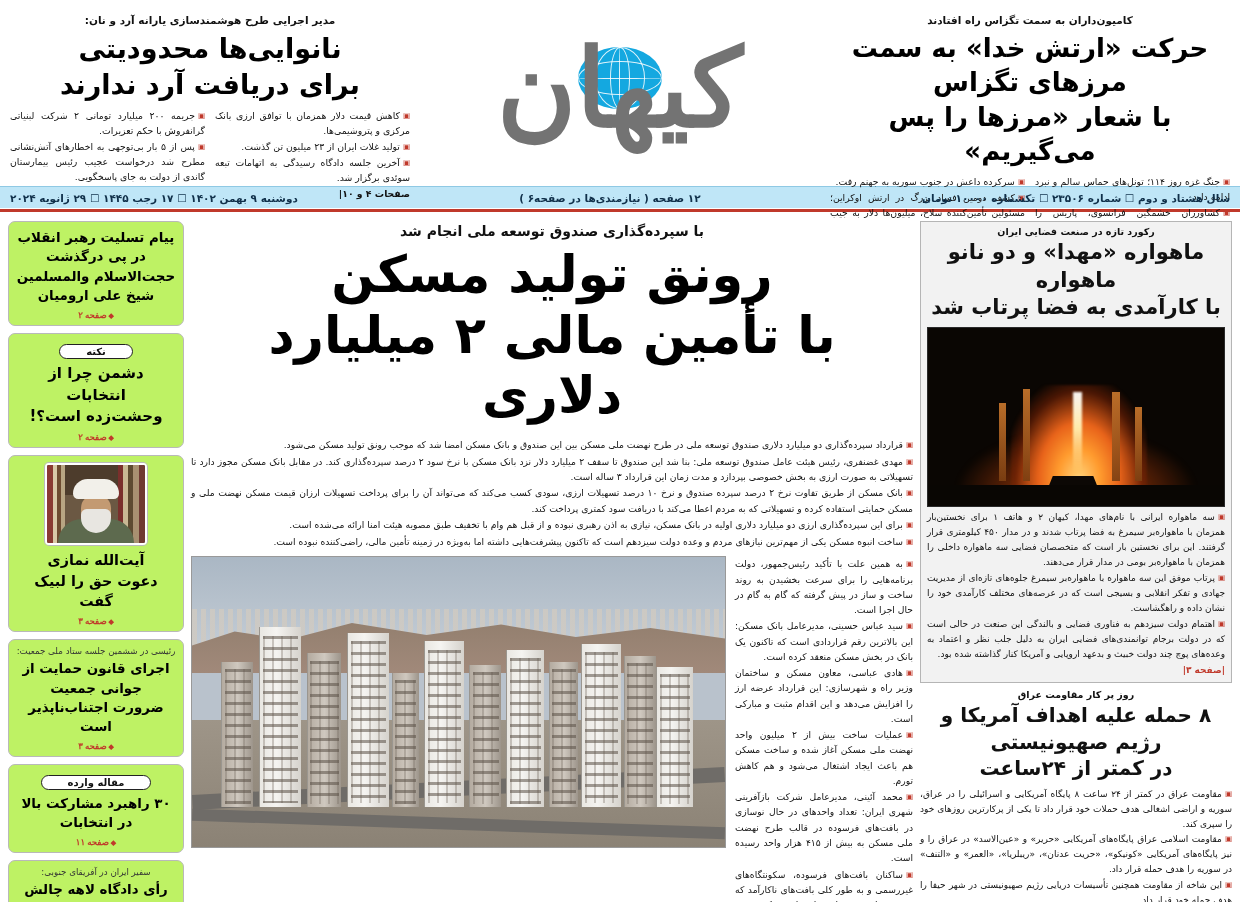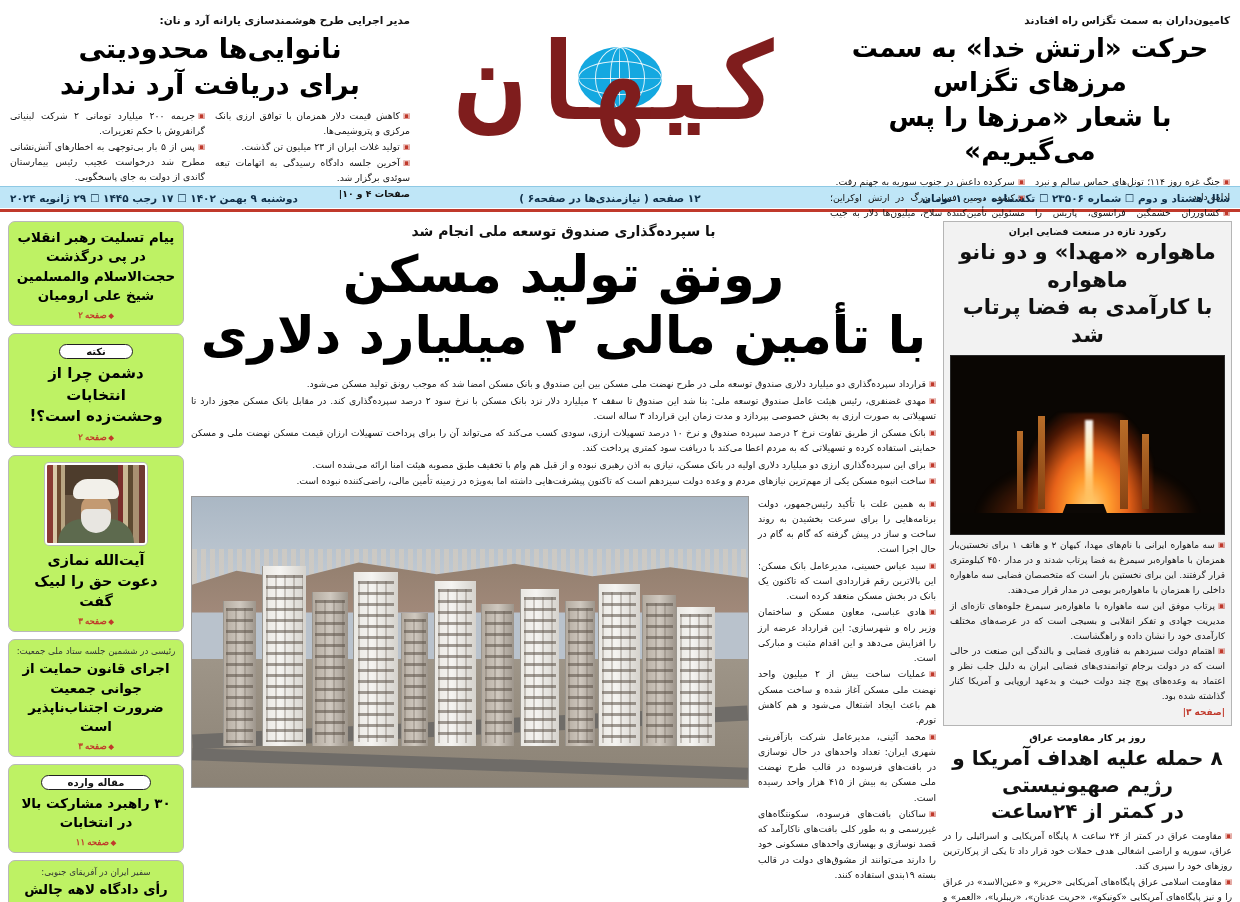--- a/index.html
+++ b/index.html
@@ -20,21 +20,21 @@
   
   .masthead {
     display: flex; flex-direction: row-reverse;
     height: 186px; padding: 6px 10px 0 10px;
     align-items: flex-start;
   }
   .mh-side { width: 415px; padding-top: 8px; }
   .mh-logo { flex: 1; display: flex; align-items: center; justify-content: center; position: relative; height: 180px;}
 
   .kicker {
-    font-size: 10.5px; font-weight: bold; text-align: right;
+    font-size: 10.5px; font-weight: bold; text-align: center;
     color: #111; margin-bottom: 5px; letter-spacing: -0.2px;
   }
   .mh-side.left .kicker { }
   .bigtitle {
     font-size: 27px; font-weight: bold; line-height: 1.32;
     text-align: center; color: #000; letter-spacing: -0.5px;
     margin-bottom: 6px;
   }
   .mh-side.left .bigtitle { font-size: 26px; }
   .bullets {
@@ -59,24 +59,24 @@
     overflow: hidden;
   }
   .globe .mer { position: absolute; border: 1px solid rgba(255,255,255,.85); border-radius: 50%; }
   .globe .m1 { left: 50%; top: 0; width: 0; height: 100%; border-width: 0 1px 0 0; transform: translateX(-1px); }
   .globe .m2 { left: 20%; top: 0; width: 60%; height: 100%; }
   .globe .m3 { left: 38%; top: 0; width: 24%; height: 100%; }
   .globe .p1 { left: 0; top: 50%; width: 100%; height: 0; border-width: 1px 0 0 0; }
   .globe .p2 { left: 0; top: 22%; width: 100%; height: 56%; border-radius: 50%/50%; }
   .logo-text {
     position: absolute; inset: 0;
-    font-size: 108px; font-weight: bold; color: #7f1d1d;
+    font-size: 108px; font-weight: bold; color: #737373;
     text-align: center; line-height: 158px;
     letter-spacing: -2px;
-    font-family: Liberation Mono, monospace;
+    font-family: Liberation Serif, serif;
   }
 
   
   .datebar {
     background: #bfe6f7; height: 22px;
     display: flex; flex-direction: row-reverse; align-items: center;
     padding: 0 10px; font-size: 10.5px; font-weight: bold; color: #10304a;
     border-top: 1px solid #8fc9e4;
   }
   .datebar .dd { white-space: nowrap; }
@@ -86,21 +86,21 @@
   .redrule2 { height: 3px; background: #fff; }
 
   
   .main {
     display: flex; flex-direction: row-reverse;
     padding: 6px 8px 0 8px; gap: 7px;
     height: 678px;
   }
   .col-right { width: 176px; }
   .col-center { flex: 1; }
-  .col-left { width: 289px; }
+  .col-left { width: 312px; }
 
   
   .card {
     border: 1px solid #b9b9b9; border-radius: 7px;
     background: #bef264; padding: 6px 7px 5px 7px;
     margin-bottom: 7px; text-align: center;
   }
   .card .sub { font-size: 8.7px; color: #333; margin-bottom: 3px; font-weight: normal;}
   .card .hl { font-size: 14.3px; font-weight: bold; line-height: 1.45; color: #000; letter-spacing:-0.3px;}
   .card .hl.sm { font-size: 13.4px; }

